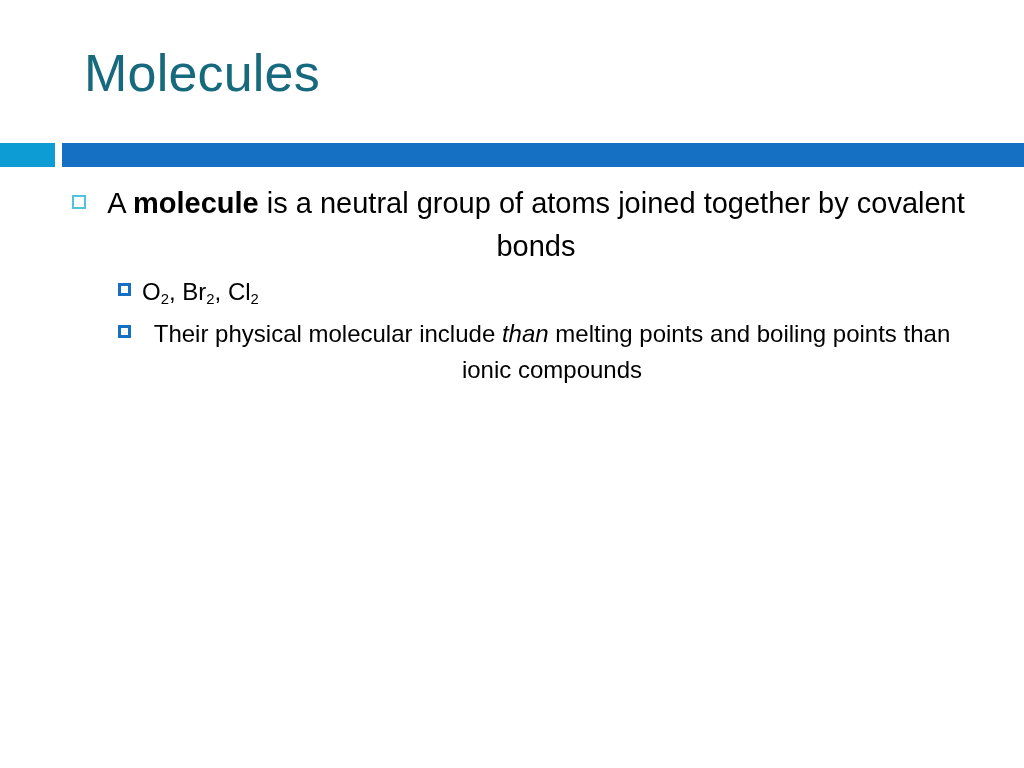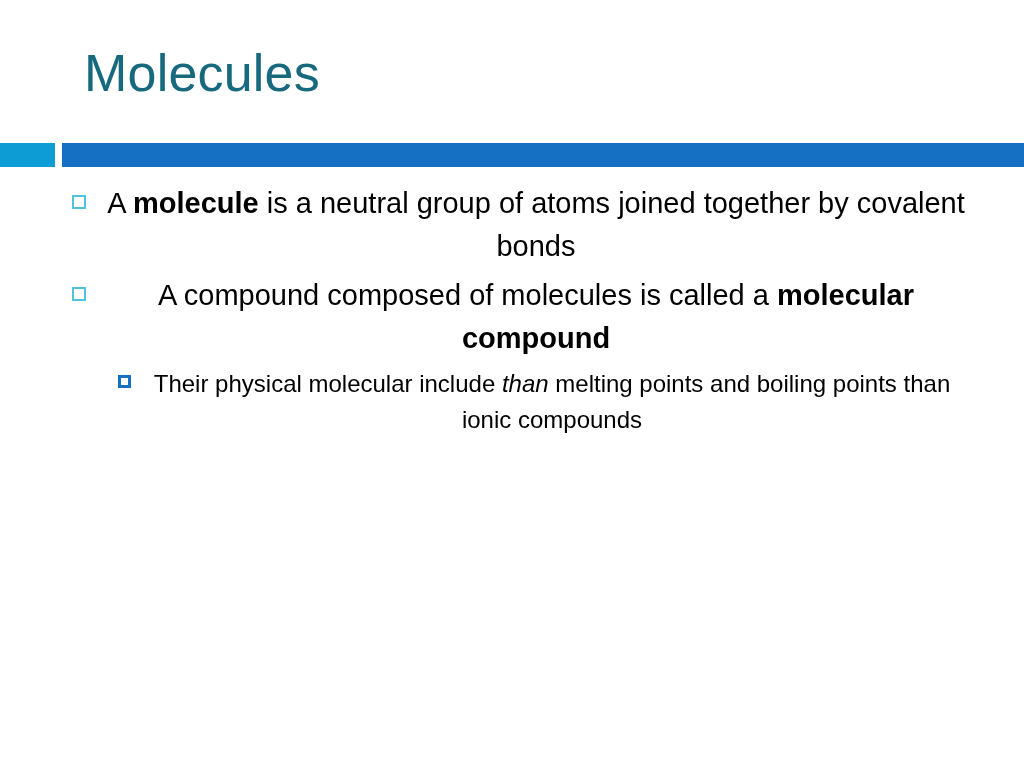--- a/index.html
+++ b/index.html
@@ -170,23 +170,23 @@
   <div class="divider">
     <div class="divider-accent"></div>
     <div class="divider-main"></div>
   </div>
 
   <div class="body-area" id="body-area">
       <div class="bullet level1">
         <span class="marker sq-open"></span>
         <div class="bullet-text"><span>A </span><b>molecule</b><span> is a neutral group of atoms joined together by covalent bonds</span></div>
       </div>
-      <div class="bullet level1">
-        <span class="marker sq-open"></span>
-        <div class="bullet-text"><span>A compound composed of molecules is called a </span><b>molecular compound</b></div>
+      <div class="bullet level2">
+        <span class="marker sq-filled"></span>
+        <div class="bullet-text"><span>O</span><sub>2</sub><span>, Br</span><sub>2</sub><span>, Cl</span><sub>2</sub></div>
       </div>
       <div class="bullet level2">
         <span class="marker sq-filled"></span>
         <div class="bullet-text"><span>Their physical molecular include </span><i>than</i><span> melting points and boiling points than ionic compounds</span></div>
       </div>
     </div>
 
 </div>
 
 </body></html>

